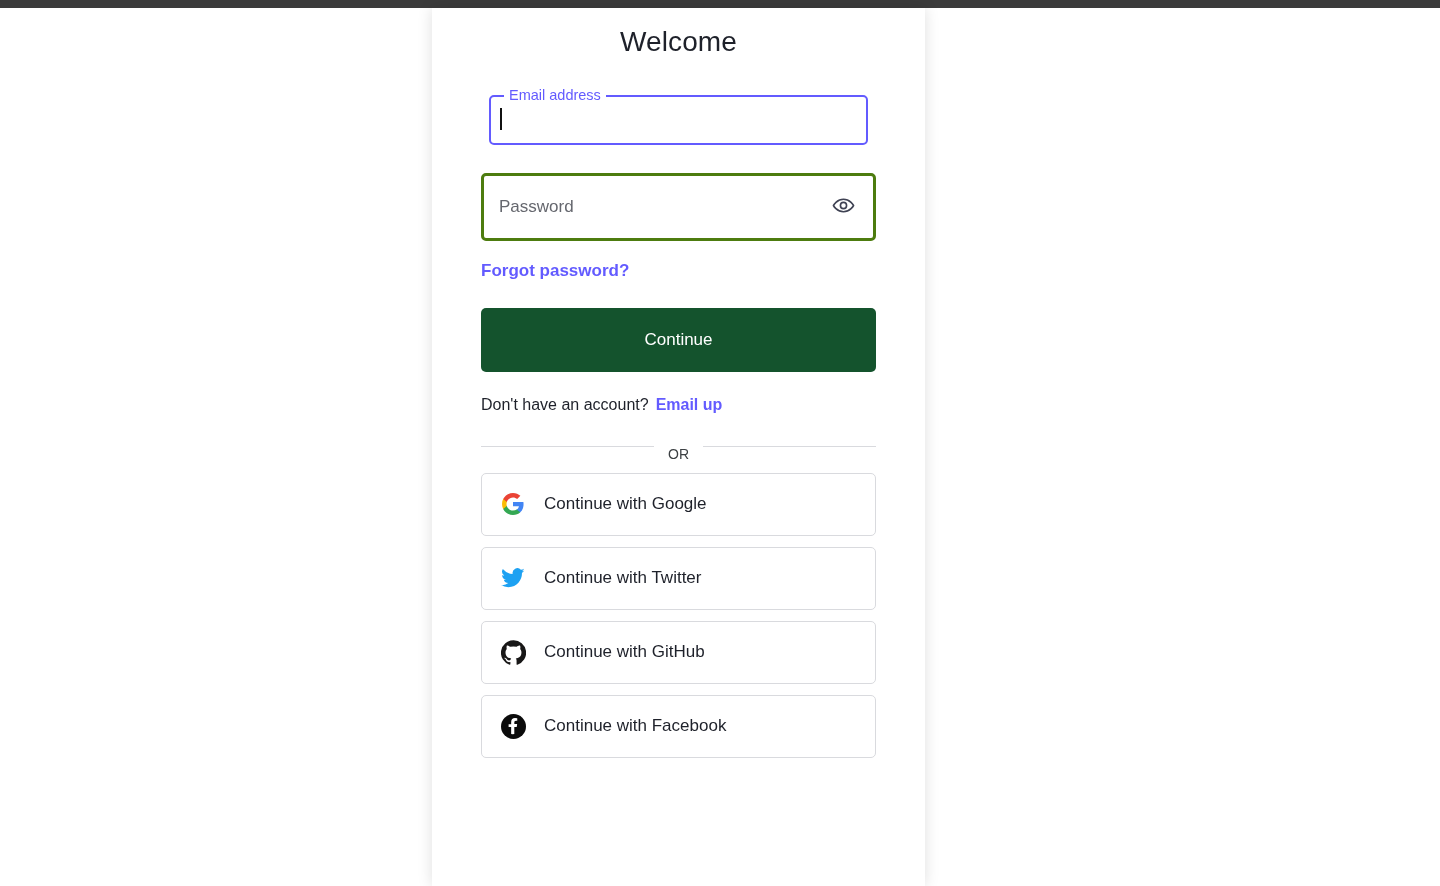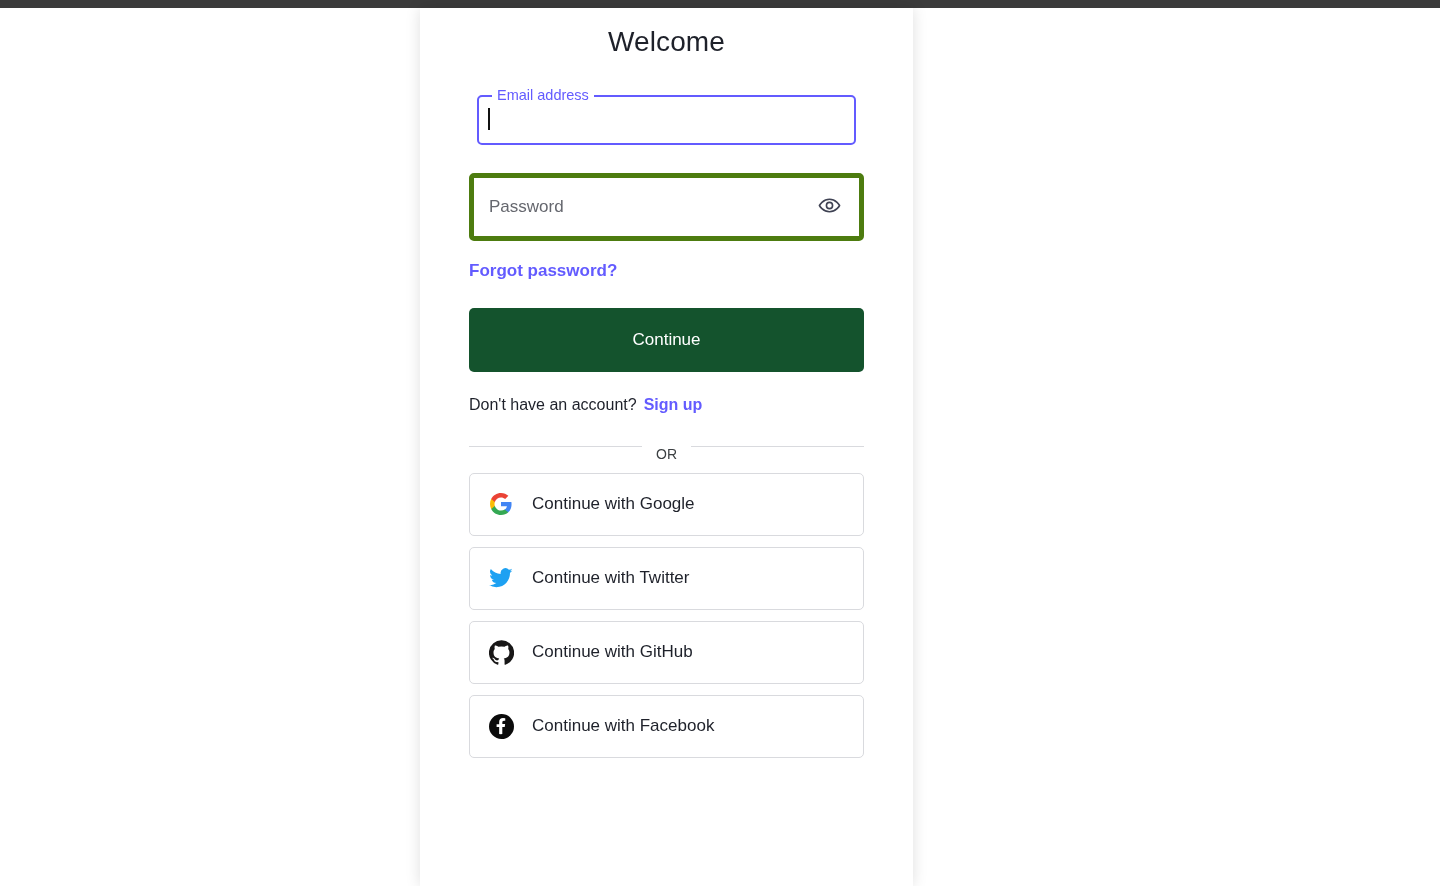--- a/index.html
+++ b/index.html
@@ -35,21 +35,21 @@
     top: 8px; left: 0;
     width: 1440px;
     height: 878px;
     background: #ffffff;
   }
 
   
   .auth-card {
     position: absolute;
     top: 8px;
-    left: 420px;
+    left: 432px;
     width: 493px;
     height: 878px;
     background: #ffffff;
     box-shadow: 0 0 14px rgba(0,0,0,0.13);
     overflow: hidden;
   }
 
   .card-inner {
     padding: 0 49px;
   }
@@ -125,21 +125,21 @@
     width: 2px;
     height: 22px;
     background: #111111;
   }
 
   
   .password-row {
     position: relative;
     margin-top: 20px;
     height: 68px;
-    border: 5px solid #4d7c0f;
+    border: 3px solid #4d7c0f;
     border-radius: 5px;
     background: #ffffff;
     display: flex;
     align-items: center;
   }
   .password-input {
     flex: 1 1 auto;
     height: 100%;
     border: none;
     outline: none;
@@ -290,21 +290,21 @@
             </svg>
           </span>
         </button>
       </div>
 
       <a class="forgot-link">Forgot password?</a>
 
       <button class="continue-btn">Continue</button>
 
       <div class="signup-row">
-        <span>Don't have an account?</span><a class="signup-link">Sign up</a>
+        <span>Don't have an account?</span><a class="signup-link">Email up</a>
       </div>
 
       <div class="or-divider">
         <span class="rule"></span>
         <span class="or-text">OR</span>
         <span class="rule"></span>
       </div>
 
       
       <button class="social-btn">

